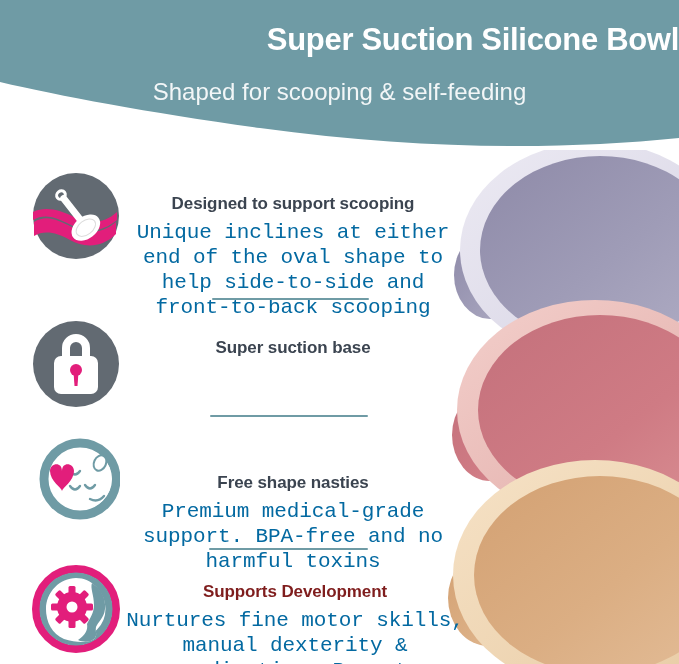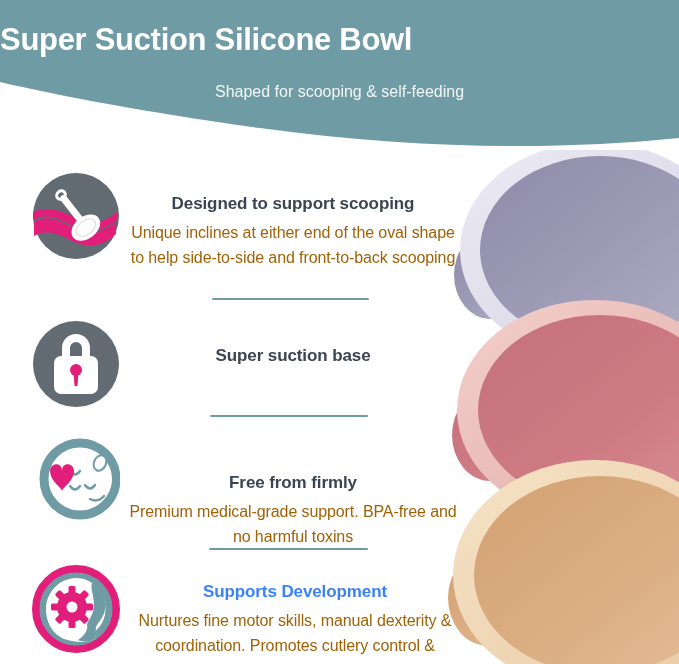--- a/index.html
+++ b/index.html
@@ -33,35 +33,35 @@
     position: absolute;
     left: 0; top: 0;
     width: 679px;
     text-align: center;
     z-index: 6;
   }
   #header-title {
     position: absolute;
     left: 0; top: 21px;
     width: 679px;
-    text-align: left;
+    text-align: right;
     color: #ffffff;
     font-size: 31px;
     font-weight: bold;
     letter-spacing: -0.3px;
     line-height: 38px;
     white-space: nowrap;
   }
   #header-subtitle {
     position: absolute;
     left: 0; top: 78px;
     width: 679px;
     text-align: center;
     color: #f2f6f7;
-    font-size: 16px;
+    font-size: 24px;
     font-weight: normal;
     letter-spacing: 0px;
     line-height: 28px;
     white-space: nowrap;
   }
 
   
   #bowl-stack {
     position: absolute;
     left: 420px;
@@ -99,29 +99,30 @@
   }
   .feature-title {
     color: #3b4450;
     font-size: 17px;
     font-weight: bold;
     line-height: 22px;
     margin: 0 0 5px 0;
     letter-spacing: -0.1px;
   }
   .feature-title.accent {
-    color: #3b82f6;
+    color: #7f1d1d;
   }
   .feature-body {
-    color: #a16207;
-    font-size: 16px;
+    color: #0369a1;
+    font-size: 21px;
     font-weight: normal;
     line-height: 25px;
     margin: 0;
     letter-spacing: -0.1px;
+    font-family: Liberation Mono, monospace;
   }
   .divider {
     position: absolute;
     height: 2px;
     background: #6f9ba5;
     border-radius: 1px;
   }
 </style>
 </head>
 <body>
@@ -215,21 +216,21 @@
   <div class="feature-row" style="top:170px;">
     <div class="feature-icon">
       <svg width="88" height="88" viewBox="0 0 88 88" xmlns="http://www.w3.org/2000/svg">
         <circle cx="44" cy="44" r="43" fill="#626a72"></circle>
         <path d="M30,38 L30,28 A14,14 0 0 1 58,28 L58,38 L50,38 L50,28 A6,6 0 0 0 38,28 L38,38 Z" fill="#ffffff"></path>
         <rect x="22" y="36" width="44" height="38" rx="7" fill="#ffffff"></rect>
         <circle cx="44" cy="50" r="6" fill="#e21e7b"></circle>
         <path d="M41.5,52 L46.5,52 L45.5,66 L42.5,66 Z" fill="#e21e7b"></path>
       </svg>
     </div>
-    <div class="feature-text" style="top:8px;">
+    <div class="feature-text" style="top:0;">
       <div class="feature-title">Super suction base</div>
     </div>
   </div>
 
   <div class="divider" style="left:210px; top:265px; width:158px;"></div>
 
   <div class="feature-row" style="top:285px;">
     <div class="feature-icon">
       <svg width="88" height="88" viewBox="0 0 88 88" xmlns="http://www.w3.org/2000/svg">
         <circle cx="48" cy="44" r="36" fill="none" stroke="#6f9ba5" stroke-width="9"></circle>
@@ -237,21 +238,21 @@
         <path d="M46,14 A30,30 0 0 1 76,40 L68,41 A23,23 0 0 0 46,21 Z" fill="#ffffff"></path>
         <ellipse cx="68" cy="28" rx="6" ry="8" transform="rotate(25 68 28)" fill="#ffffff" stroke="#6f9ba5" stroke-width="2"></ellipse>
         <path d="M38,36 q5,7 10,0" fill="none" stroke="#6f9ba5" stroke-width="2.4" stroke-linecap="round"></path>
         <path d="M38,51 q5,7 10,0" fill="none" stroke="#6f9ba5" stroke-width="2.4" stroke-linecap="round"></path>
         <path d="M53,50 q5,7 10,0" fill="none" stroke="#6f9ba5" stroke-width="2.4" stroke-linecap="round"></path>
         <path d="M58,64 q8,4 14,-3" fill="none" stroke="#6f9ba5" stroke-width="2.4" stroke-linecap="round"></path>
         <path d="M18,36 C18,28 30,26 30,36 C30,26 42,28 42,36 C42,46 30,53 30,56 C30,53 18,46 18,36 Z" fill="#e21e7b"></path>
       </svg>
     </div>
     <div class="feature-text" style="top:20px;">
-      <div class="feature-title">Free from firmly</div>
+      <div class="feature-title">Free shape nasties</div>
       <div class="feature-body">Premium medical-grade support. BPA-free and no harmful toxins</div>
     </div>
   </div>
 
   <div class="divider" style="left:209px; top:398px; width:159px;"></div>
 
   <div class="feature-row" style="top:415px;">
     <div class="feature-icon">
       <svg width="88" height="88" viewBox="0 0 88 88" xmlns="http://www.w3.org/2000/svg">
         <circle cx="44" cy="44" r="40" fill="none" stroke="#e21e7b" stroke-width="8"></circle>

